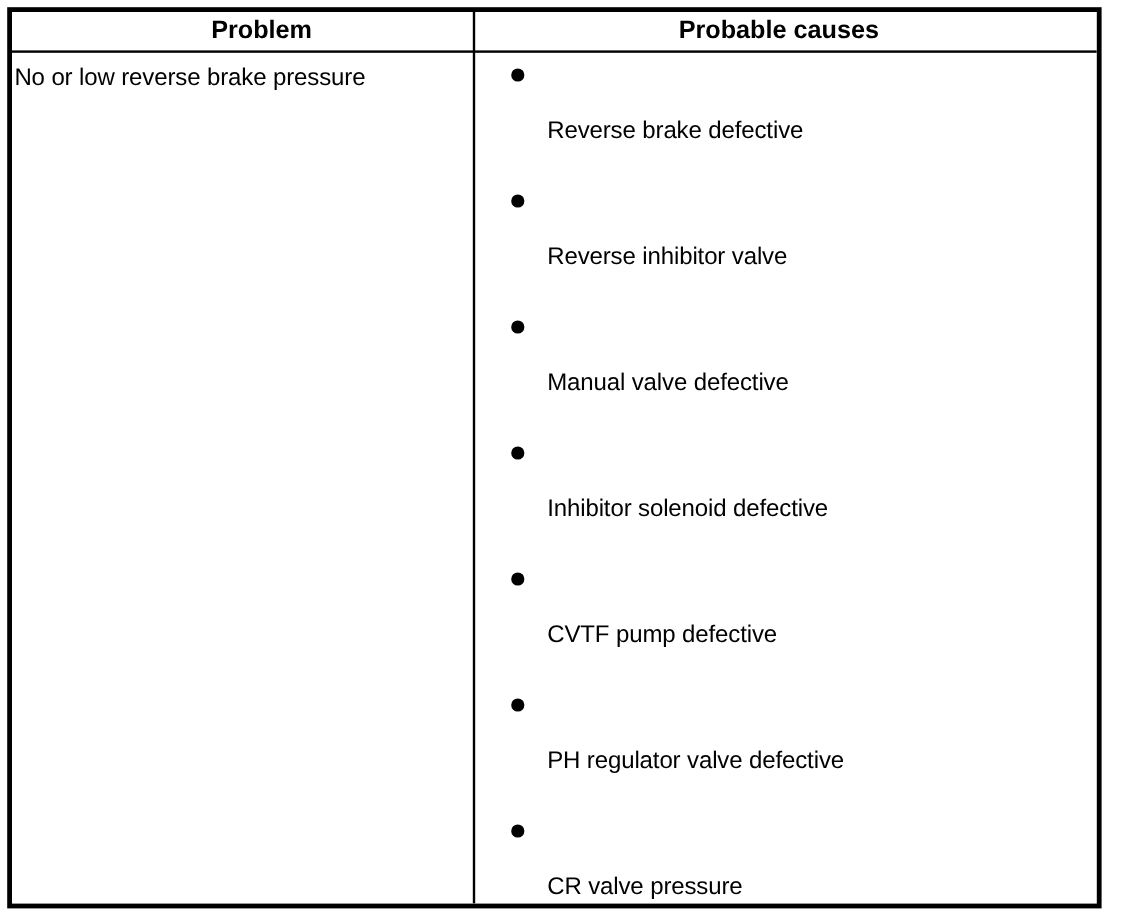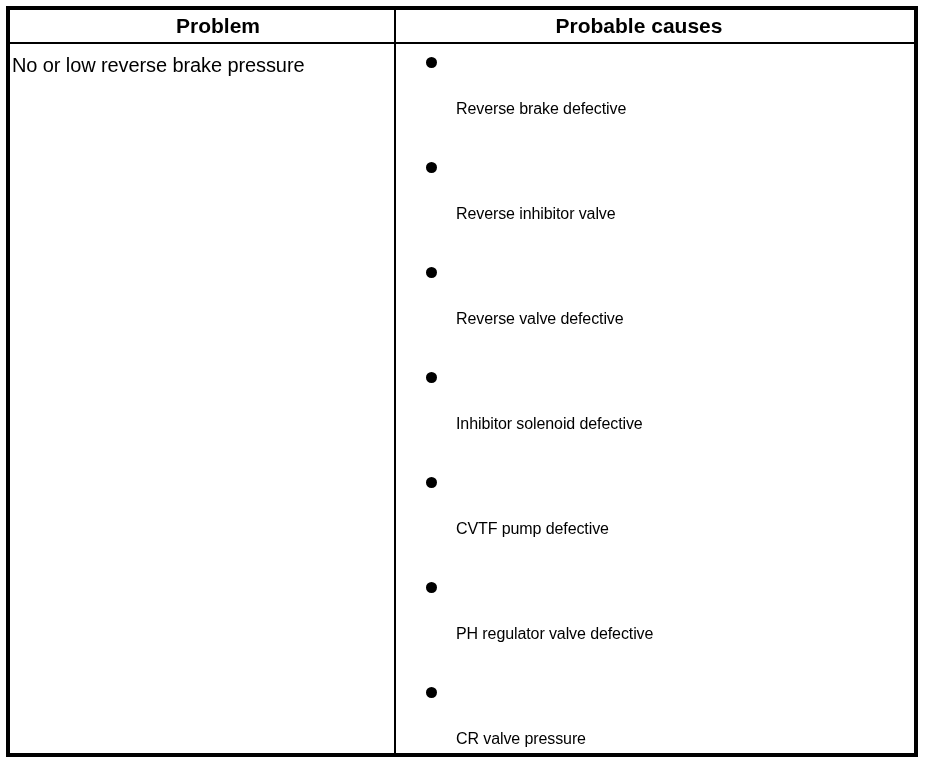--- a/index.html
+++ b/index.html
@@ -56,21 +56,21 @@
     font-size: 21px;
     font-weight: bold;
     letter-spacing: 0px;
     white-space: nowrap;
   }
   .header-cell.problem {
     left: 16px;
     width: 384px;              
   }
   .header-cell.causes {
-    left: 370px;
+    left: 380px;
     width: 518px;
   }
 
   
   .col-rule {
     position: absolute;
     left: 384px;
     top: 0;
     width: 2px;
     height: 100%;
@@ -124,21 +124,21 @@
     top: 11px;
     width: 11px;
     height: 11px;
     border-radius: 50%;
     background: #000000;
   }
   .cause-label {
     position: absolute;
     left: 60px;
     top: 51px;
-    font-size: 16px;
+    font-size: 20px;
     line-height: 24px;
     white-space: nowrap;
     letter-spacing: -0.1px;
   }
 </style>
 </head>
 <body>
 
 <div id="page">
 
@@ -168,21 +168,21 @@
           <span class="cause-label">Reverse brake defective</span>
         </div>
 
         <div class="cause-item" style="top:105px;">
           <span class="cause-bullet"></span>
           <span class="cause-label">Reverse inhibitor valve</span>
         </div>
 
         <div class="cause-item" style="top:210px;">
           <span class="cause-bullet"></span>
-          <span class="cause-label">Reverse valve defective</span>
+          <span class="cause-label">Manual valve defective</span>
         </div>
 
         <div class="cause-item" style="top:420px;">
           <span class="cause-bullet"></span>
           <span class="cause-label">CVTF pump defective</span>
         </div>
 
         <div class="cause-item" style="top:315px;">
           <span class="cause-bullet"></span>
           <span class="cause-label">Inhibitor solenoid defective</span>

